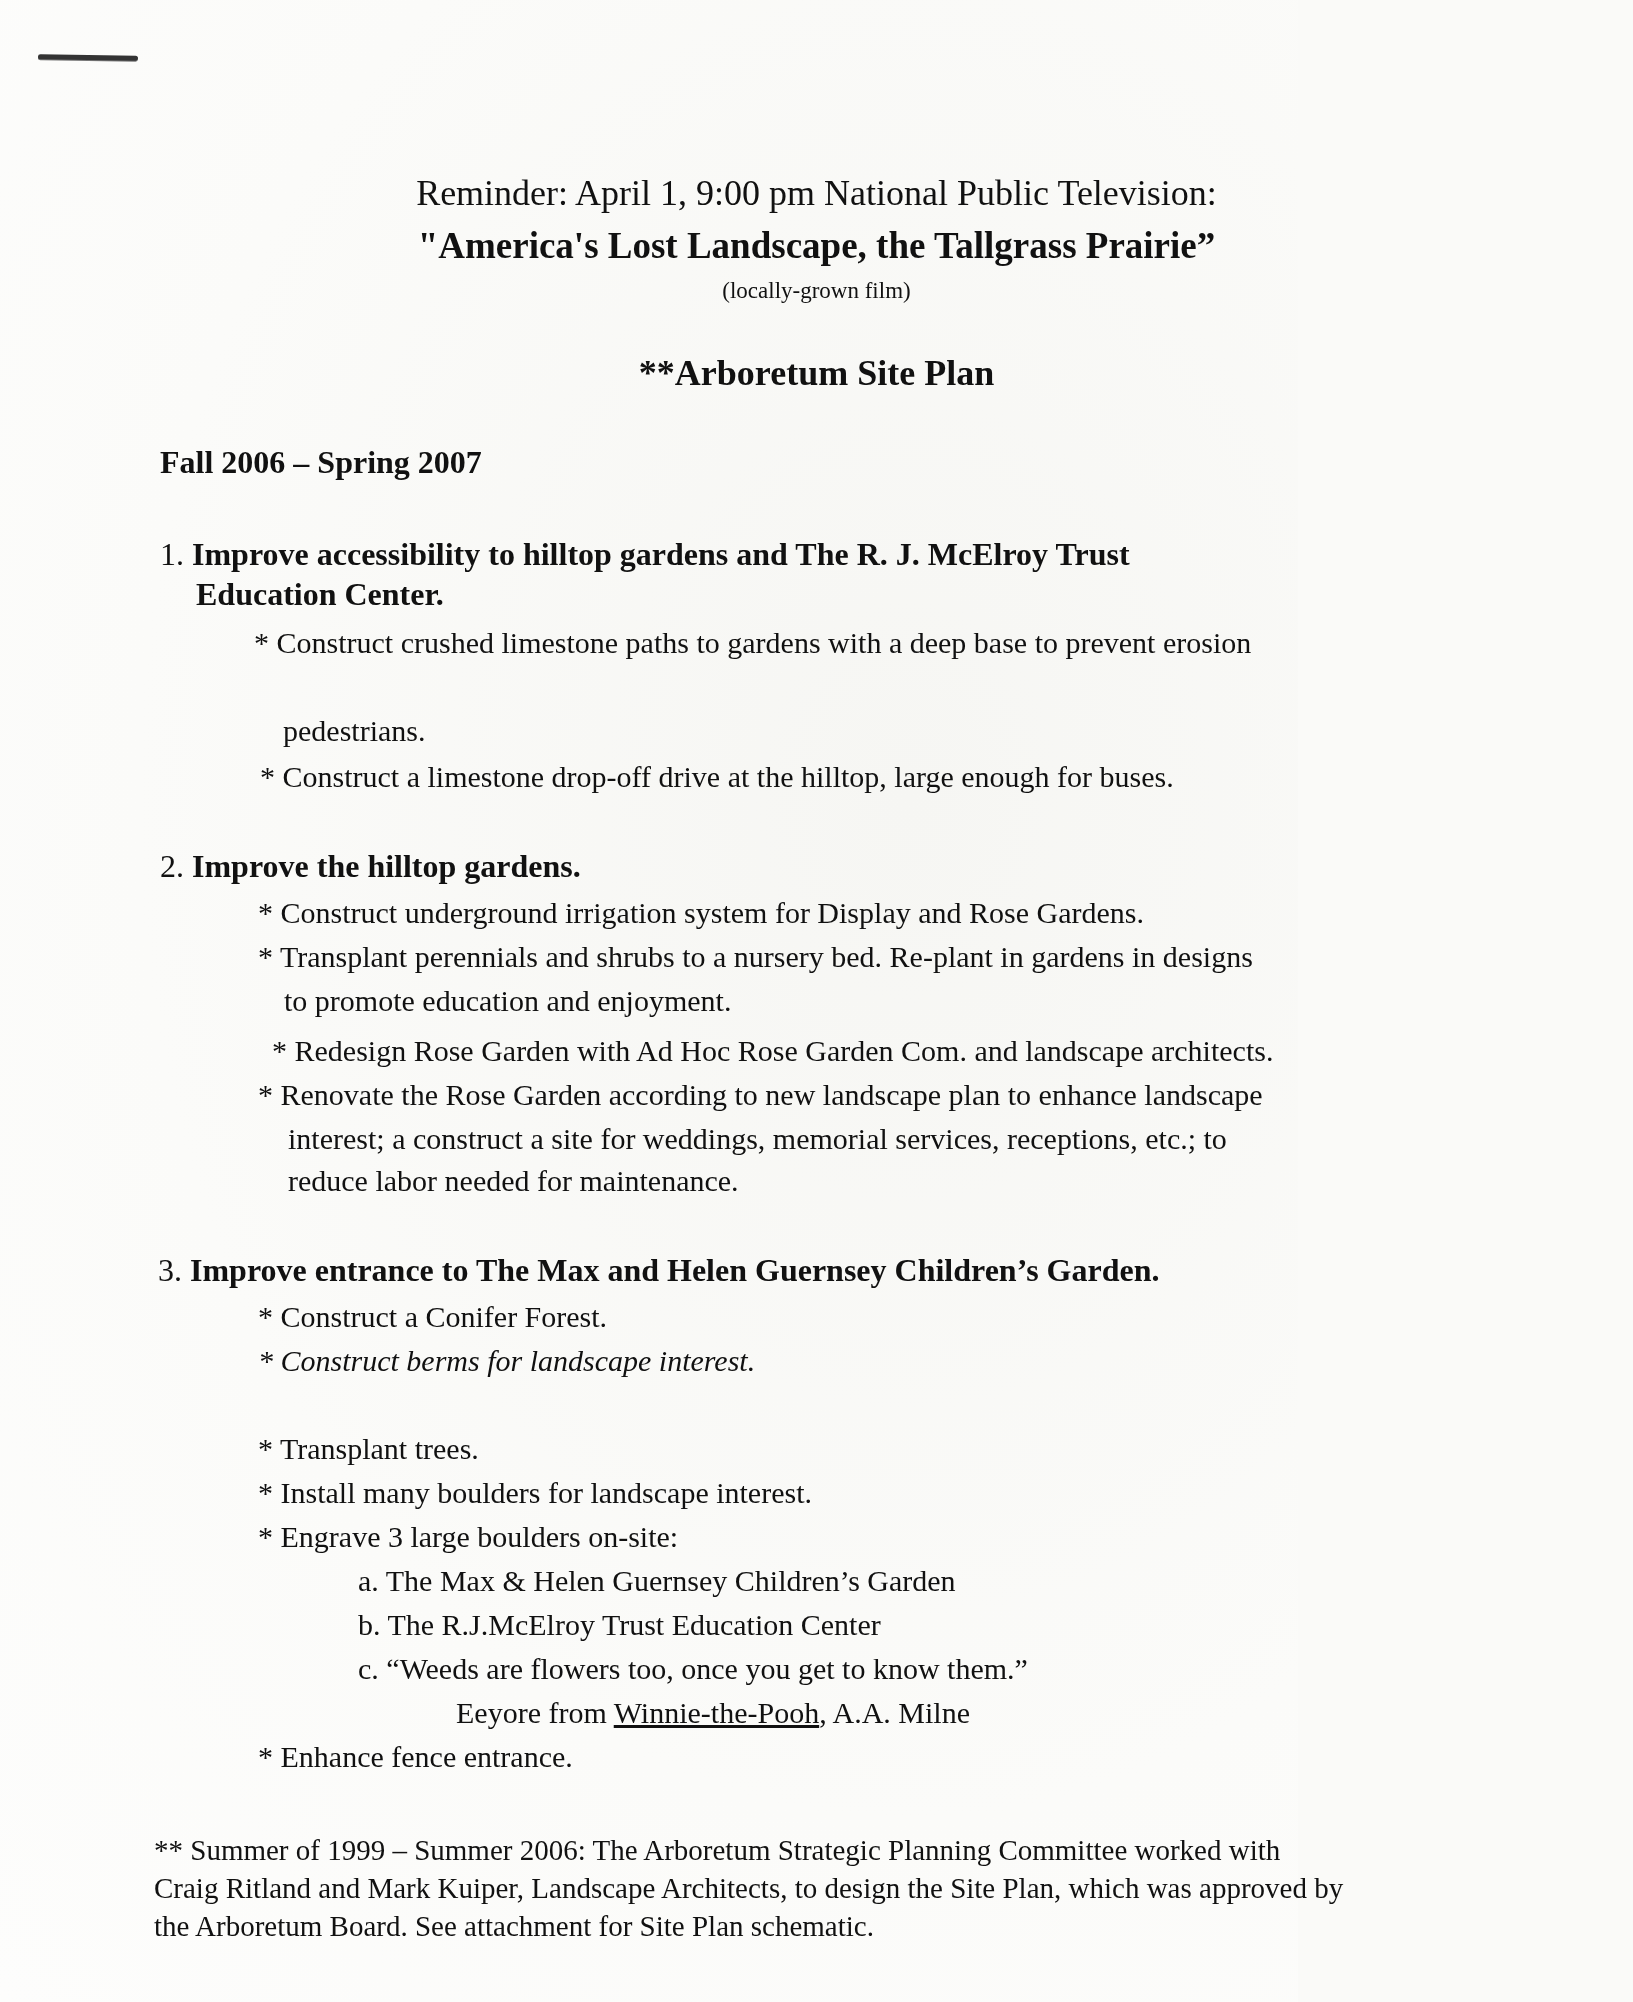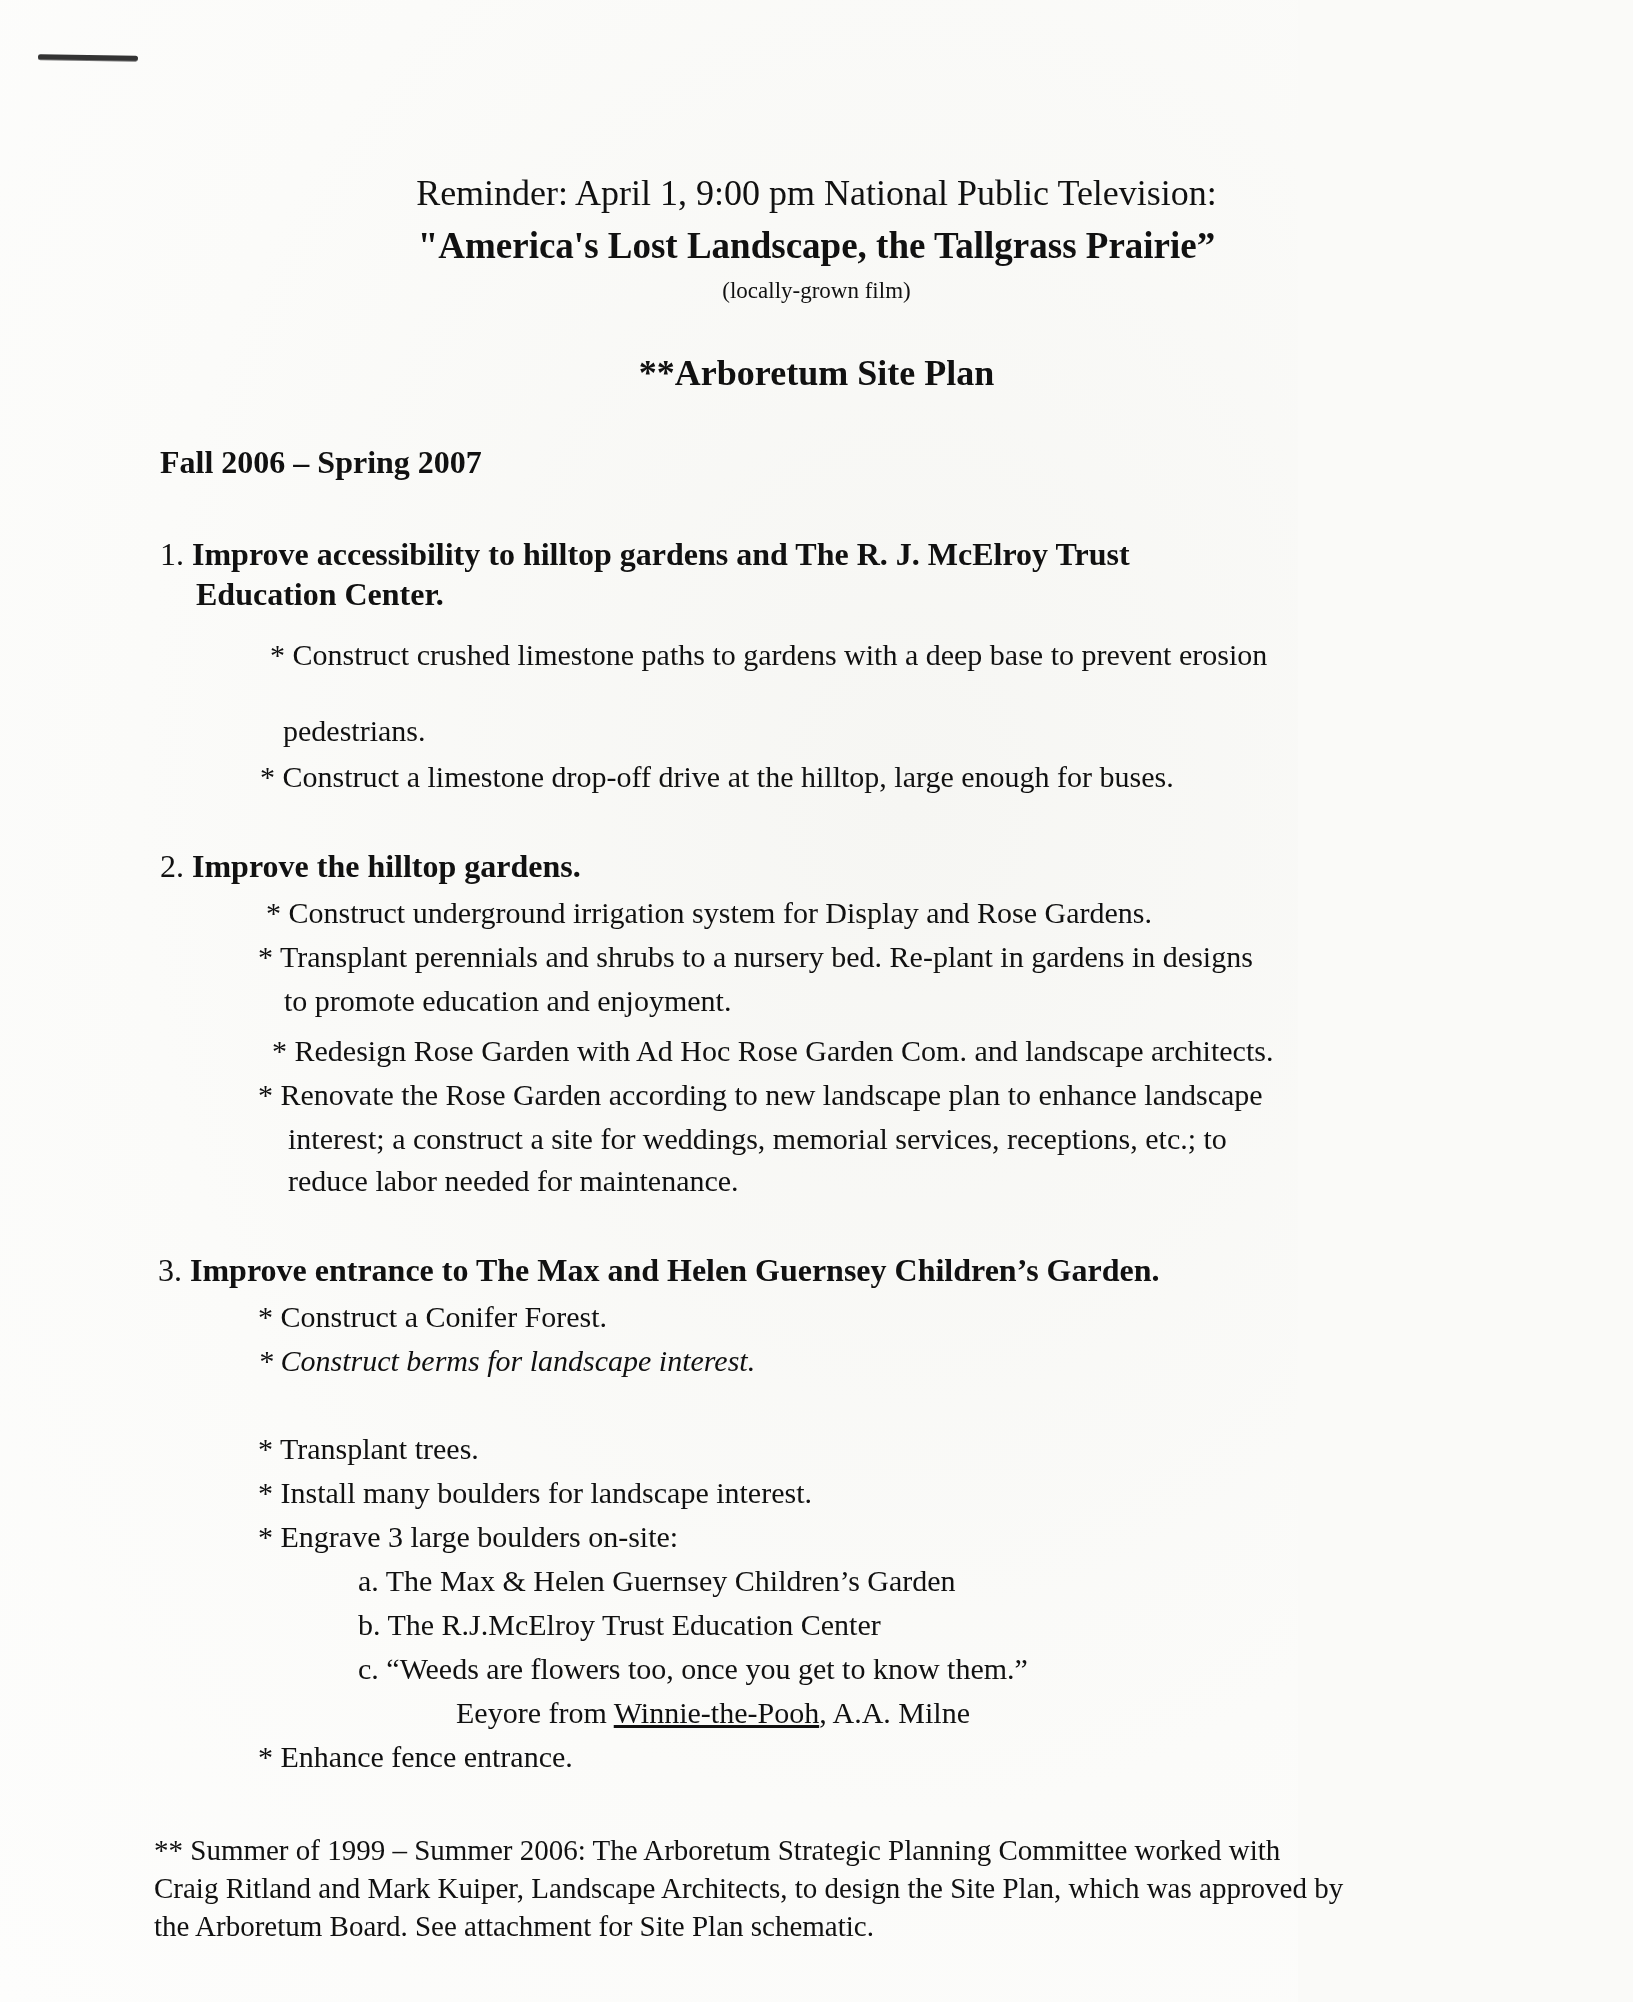--- a/index.html
+++ b/index.html
@@ -47,29 +47,29 @@
   <div class="header film-note">(locally-grown film)</div>
   <div class="header site-plan">**Arboretum Site Plan</div>
 
   <div class="abs period">Fall  2006 – Spring 2007</div>
 
   <div class="abs sec-head" style="left:160px; top:536px;">
     <span class="sec-num">1.</span>
     <span>Improve accessibility to hilltop gardens and The R. J. McElroy Trust</span>
   </div>
   <div class="abs sec-head" style="left:196px; top:576px;">Education Center.</div>
-  <div class="abs bullet" style="left:270px; top:626px;margin-top:12px;">* Construct crushed limestone paths to gardens with a deep base to prevent erosion</div>
+  <div class="abs bullet" style="left:254px; top:626px;">* Construct crushed limestone paths to gardens with a deep base to prevent erosion</div>
   <div class="abs bullet" style="left:283px; top:714px;">pedestrians.</div>
   <div class="abs bullet" style="left:260px; top:760px;">*  Construct a limestone drop-off drive at the hilltop, large enough for buses.</div>
 
   <div class="abs sec-head" style="left:160px; top:848px;">
     <span class="sec-num">2.</span>
     <span>Improve the hilltop gardens.</span>
   </div>
-  <div class="abs bullet" style="left:258px; top:896px;margin-left:8px;">* Construct underground irrigation system for Display and Rose Gardens.</div>
+  <div class="abs bullet" style="left:258px; top:896px;">* Construct underground irrigation system for Display and Rose Gardens.</div>
   <div class="abs bullet" style="left:258px; top:940px;">* Transplant perennials and shrubs to a nursery bed.  Re-plant in gardens in designs</div>
   <div class="abs bullet" style="left:284px; top:984px;">to promote education and enjoyment.</div>
   <div class="abs bullet" style="left:272px; top:1034px;text-align:center;">* Redesign Rose Garden with Ad Hoc Rose Garden Com. and landscape architects.</div>
   <div class="abs bullet" style="left:258px; top:1078px;">* Renovate the Rose Garden according to new landscape plan to enhance landscape</div>
   <div class="abs bullet" style="left:288px; top:1122px;">interest; a construct a site for weddings, memorial services, receptions, etc.; to</div>
   <div class="abs bullet" style="left:288px; top:1164px;">reduce labor needed for maintenance.</div>
 
   <div class="abs sec-head" style="left:158px; top:1252px;">
     <span class="sec-num">3.</span>
     <span>Improve entrance to The Max and Helen Guernsey Children’s Garden.</span>

